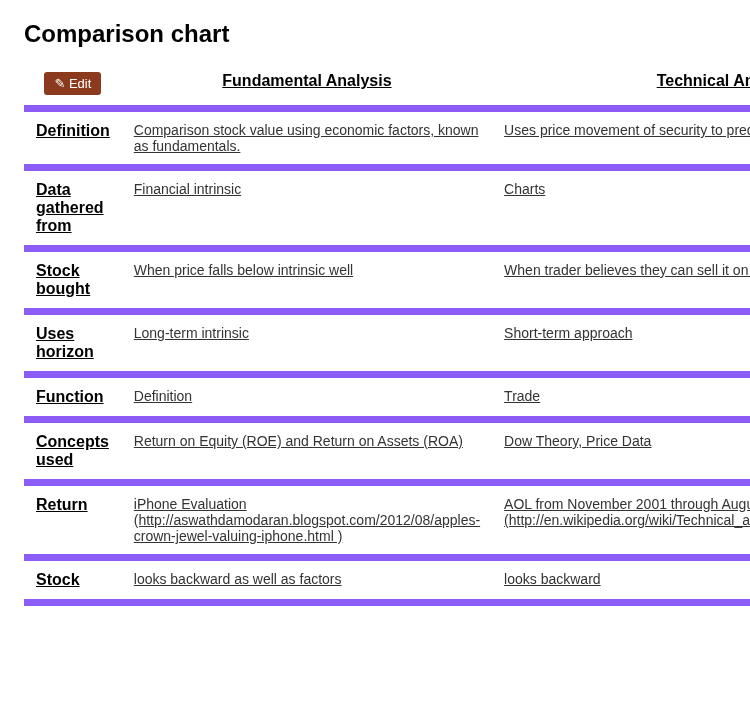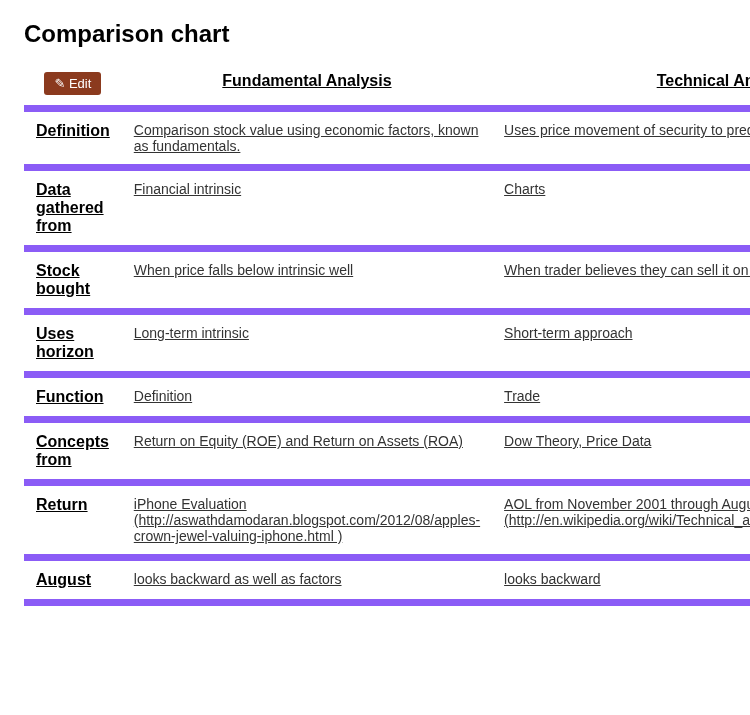--- a/index.html
+++ b/index.html
@@ -100,28 +100,28 @@
         <td class="row-label">Uses horizon</td>
         <td>Long-term intrinsic</td>
         <td>Short-term approach</td>
       </tr>
       <tr>
         <td class="row-label">Function</td>
         <td>Definition</td>
         <td>Trade</td>
       </tr>
       <tr>
-        <td class="row-label">Concepts from</td>
+        <td class="row-label">Concepts used</td>
         <td>Return on Equity (ROE) and Return on Assets (ROA)</td>
         <td>Dow Theory, Price Data</td>
       </tr>
       <tr>
         <td class="row-label">Return</td>
         <td>iPhone Evaluation (http://aswathdamodaran.blogspot.com/2012/08/apples-crown-jewel-valuing-iphone.html )</td>
         <td>AOL from November 2001 through August 2002 (http://en.wikipedia.org/wiki/Technical_analysis#Prices_move_in_trends)</td>
       </tr>
       <tr>
-        <td class="row-label">August</td>
+        <td class="row-label">Stock</td>
         <td>looks backward as well as factors</td>
         <td>looks backward</td>
       </tr>
     </tbody>
 </table>
 
 </body></html>

